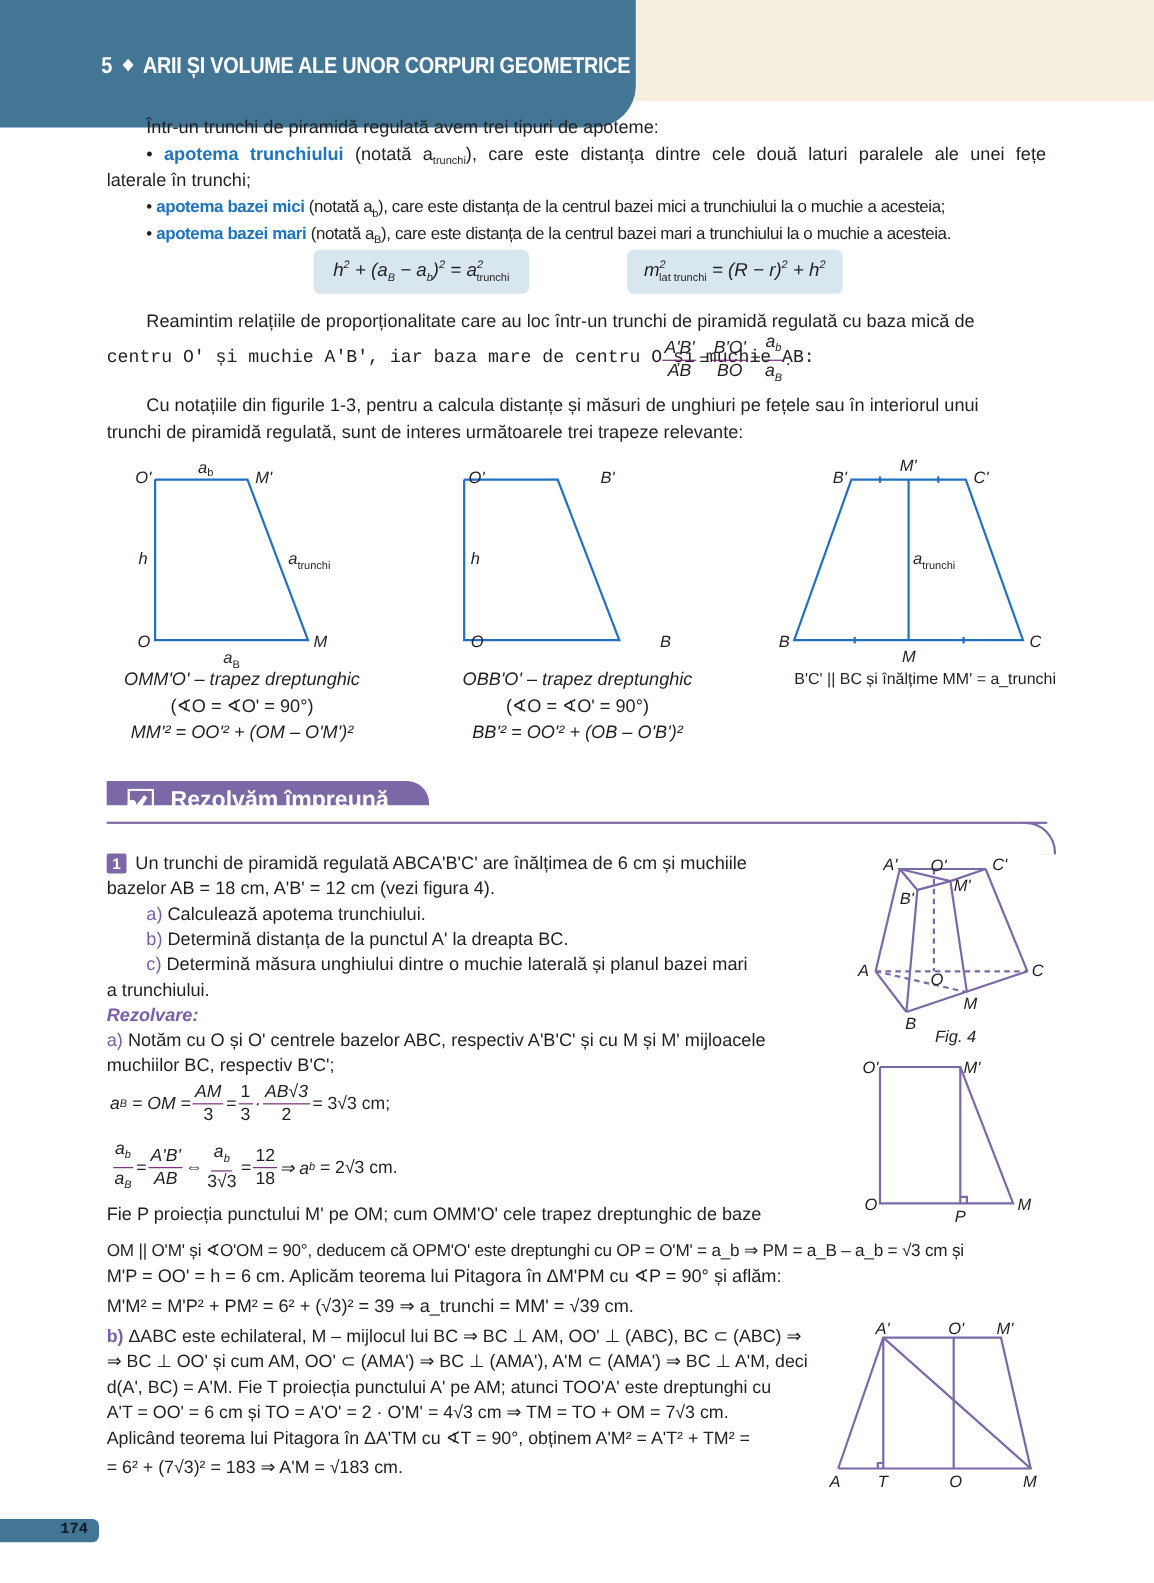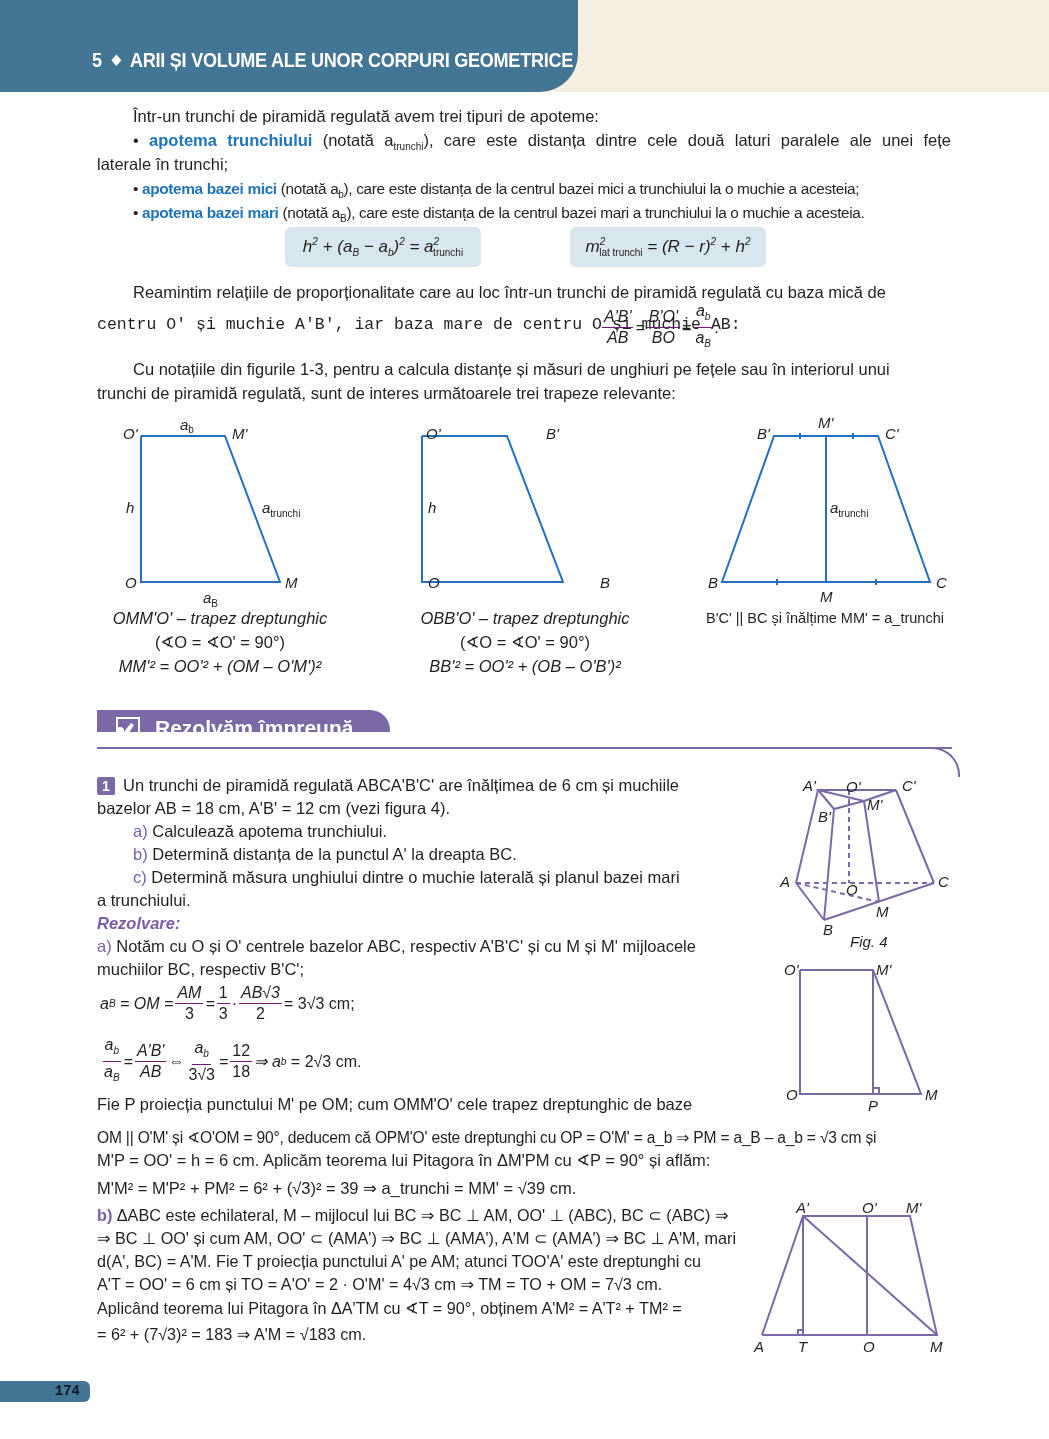--- a/index.html
+++ b/index.html
@@ -1,19 +1,19 @@
 <!DOCTYPE html>
 <html><head>
 <meta charset="utf-8">
 <style>
   html,body{margin:0;padding:0;}
   body{width:1049px;height:1439px;position:relative;background:#ffffff;overflow:hidden;
        font-family:"Liberation Sans",sans-serif;color:#231f20;}
   .topband{position:absolute;left:0;top:0;width:1049px;height:92px;background:#f6efdf;}
-  .header{position:absolute;left:0;top:0;width:578px;height:92px;background:#437594;border-bottom-right-radius:38px;text-align:center;}
+  .header{position:absolute;left:0;top:0;width:578px;height:116px;background:#437594;border-bottom-right-radius:38px;text-align:center;}
   .header-title{position:absolute;left:92px;top:48px;color:#fff;font-weight:bold;font-size:21px;letter-spacing:-0.3px;
        font-family:"Liberation Sans",sans-serif;transform:scaleX(0.86);transform-origin:left center;white-space:nowrap;}
   .p{position:absolute;font-size:16.5px;line-height:23px;white-space:nowrap;}
   .just{white-space:normal;text-align:justify;text-align-last:justify;}
   .blue{color:#1f74bb;font-weight:bold;}
   .purple{color:#7a5ea8;}
   .purple-b{color:#7a5ea8;font-weight:bold;font-style:italic;}
   sub{font-size:10px;vertical-align:-4px;}
   sup{font-size:10px;vertical-align:7px;}
   .formula-box{position:absolute;background:#d8e7ef;border-radius:6px;height:40px;display:flex;align-items:center;justify-content:center;
@@ -128,21 +128,21 @@
   <line x1="186" y1="169" x2="186" y2="175" stroke="#2270bf" stroke-width="2"></line>
   <text class="lbl" x="67" y="29">B'</text>
   <text class="lbl" x="128" y="18">M'</text>
   <text class="lbl" x="195" y="29">C'</text>
   <text class="lbl" x="140" y="103">a<tspan class="lbl-s" dy="4">trunchi</tspan></text>
   <text class="lbl" x="18" y="178">B</text>
   <text class="lbl" x="130" y="192">M</text>
   <text class="lbl" x="246" y="178">C</text>
 </svg>
 <div class="cap" style="left:690px;top:606px;width:270px;">
-  <div style="font-size:14.5px;">B'C' || BC și înălțime MM' = a_trunchi</div>
+  <div style="font-size:14.5px;text-align:right;">B'C' || BC și înălțime MM' = a_trunchi</div>
 </div>
 
 <div class="section-head">
   <svg style="position:absolute;left:14px;top:7px;" width="30" height="24">
     <rect x="6" y="1" width="22" height="18" fill="none" stroke="#fff" stroke-width="2"></rect>
     <circle cx="9" cy="14" r="4" fill="#fff"></circle>
     <path d="M2 24 L4 16 L12 16 L20 6 L23 8 L14 22 Z" fill="#fff"></path>
   </svg>
   <div class="section-title">Rezolvăm împreună</div>
 </div>
@@ -194,21 +194,21 @@
       <span class="num">12</span>
       <span class="den">18</span>
     </span>⇒ a<sub>b</sub>&nbsp;<span style="font-style:normal;">= 2√3 cm.</span>
 </div>
 <div class="p" style="left:97px;top:1093px;">Fie P proiecția punctului M' pe OM; cum OMM'O' cele trapez dreptunghic de baze</div>
 <div class="p" style="left:97px;top:1126px;font-size:15.6px;letter-spacing:-0.2px;">OM || O'M' și ∢O'OM = 90°, deducem că OPM'O' este dreptunghi cu OP = O'M' = a_b ⇒ PM = a_B – a_b = √3 cm și</div>
 <div class="p" style="left:97px;top:1149px;">M'P = OO' = h = 6 cm. Aplicăm teorema lui Pitagora în ΔM'PM cu ∢P = 90° și aflăm:</div>
 <div class="p" style="left:97px;top:1177px;">M'M² = M'P² + PM² = 6² + (√3)² = 39 ⇒ a_trunchi = MM' = √39 cm.</div>
 
 <div class="p" style="left:97px;top:1204px;font-size:16.2px;"><span class="purple" style="font-weight:bold;">b)</span> <span>ΔABC este echilateral, M – mijlocul lui BC ⇒ BC ⊥ AM, OO' ⊥ (ABC), BC ⊂ (ABC) ⇒</span></div>
-<div class="p" style="left:97px;top:1227px;font-size:16.2px;">⇒ BC ⊥ OO' și cum AM, OO' ⊂ (AMA') ⇒ BC ⊥ (AMA'), A'M ⊂ (AMA') ⇒ BC ⊥ A'M, mari</div>
+<div class="p" style="left:97px;top:1227px;font-size:16.2px;">⇒ BC ⊥ OO' și cum AM, OO' ⊂ (AMA') ⇒ BC ⊥ (AMA'), A'M ⊂ (AMA') ⇒ BC ⊥ A'M, deci</div>
 <div class="p" style="left:97px;top:1250px;font-size:16.2px;">d(A', BC) = A'M. Fie T proiecția punctului A' pe AM; atunci TOO'A' este dreptunghi cu</div>
 <div class="p" style="left:97px;top:1273px;font-size:16.2px;">A'T = OO' = 6 cm și TO = A'O' = 2 · O'M' = 4√3 cm ⇒ TM = TO + OM = 7√3 cm.</div>
 <div class="p" style="left:97px;top:1297px;font-size:16.2px;">Aplicând teorema lui Pitagora în ΔA'TM cu ∢T = 90°, obținem A'M² = A'T² + TM² =</div>
 <div class="p" style="left:97px;top:1323px;font-size:16.2px;">= 6² + (7√3)² = 183 ⇒ A'M = √183 cm.</div>
 
 <svg class="fig" style="left:760px;top:765px;" width="200" height="190">
   <g stroke="#7b68a6" stroke-width="2" fill="none">
     <polygon points="58,25 136,25 104,36 74,44"></polygon>
     <line x1="58" y1="25" x2="104" y2="36"></line>
     <line x1="58" y1="25" x2="36" y2="118"></line>

